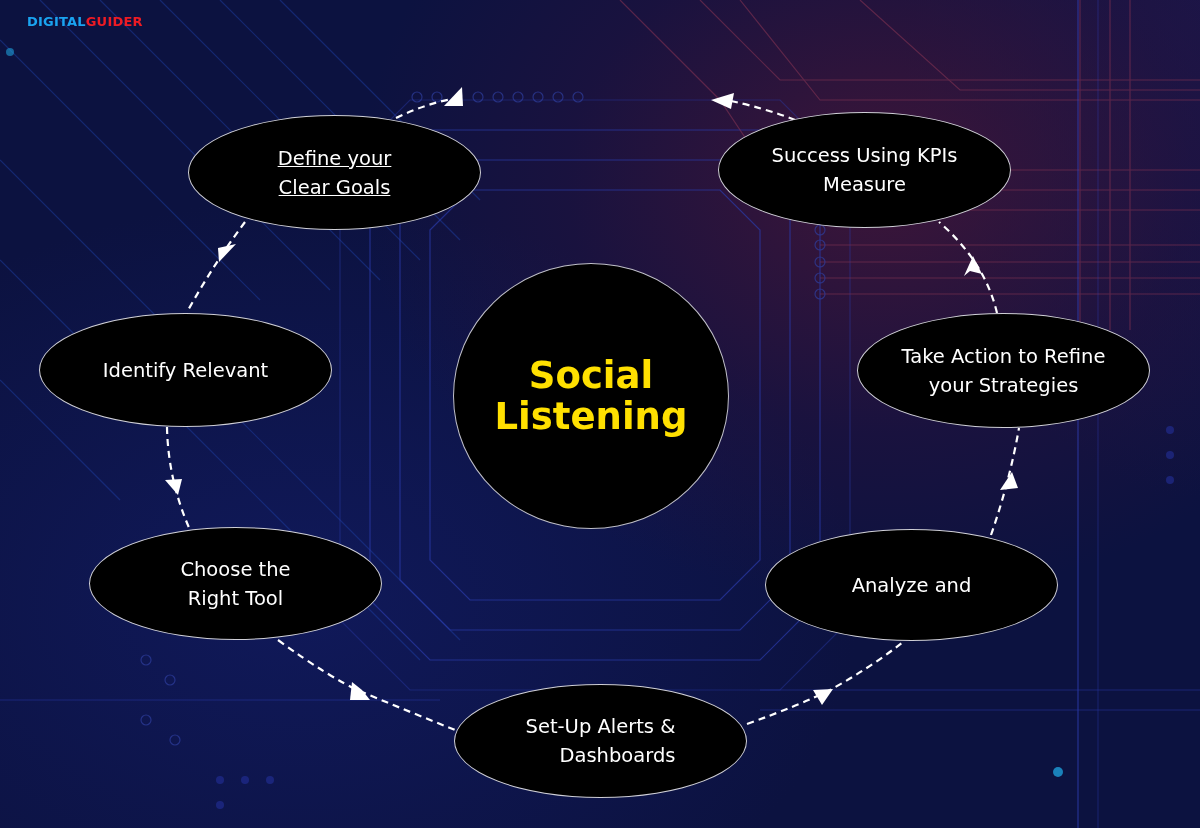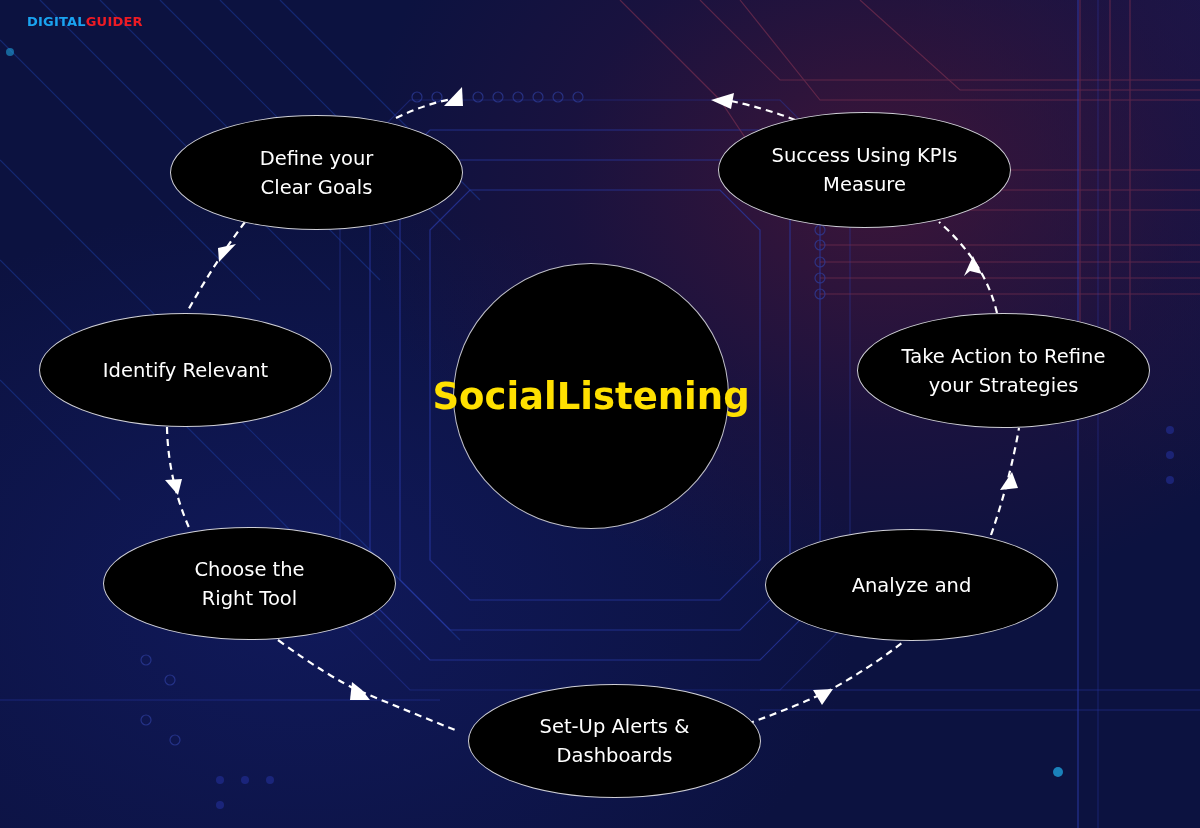--- a/index.html
+++ b/index.html
@@ -30,21 +30,21 @@
       display: flex; align-items: center; justify-content: center;
       text-align: center; color: #ffffff;
       font-family: "DejaVu Sans", sans-serif; font-size: 19.5px; line-height: 29px;
       font-weight: normal;
     }
     .node span { display: block; }
     .center {
       position: absolute; left: 453px; top: 263px; width: 276px; height: 266px;
       box-sizing: border-box; border-radius: 50%; background: #000;
       border: 1.5px solid #bfbfc8;
-      display: flex; flex-direction: row; align-items: center; justify-content: center;
+      display: flex; flex-direction: column; align-items: center; justify-content: center;
       color: #ffe000; font-family: "DejaVu Sans", sans-serif; font-weight: bold;
       font-size: 37px; line-height: 41px; text-align: center;
     }
   </style>
 </head>
 <body>
 
 <div class="bg"></div>
 
 <svg class="layer" width="1200" height="828">
@@ -170,41 +170,41 @@
 
 <div class="logo">
   <span class="a">DIGITAL</span><span class="b">GUIDER</span>
 </div>
 
 <div class="center">
   <span>Social</span>
   <span>Listening</span>
 </div>
 
-<div class="node" style="left:170px; top:115px; width:293px; height:115px;">
+<div class="node" style="left:188px; top:115px; width:293px; height:115px;text-decoration:underline;">
   <div>
     <span>Define your</span>
     <span>Clear Goals</span>
   </div>
 </div>
 
 <div class="node" style="left:39px; top:313px; width:293px; height:114px;">
   <div>
     <span>Identify Relevant</span>
   </div>
 </div>
 
-<div class="node" style="left:103px; top:527px; width:293px; height:113px;text-align:center;">
+<div class="node" style="left:89px; top:527px; width:293px; height:113px;text-align:center;">
   <div>
     <span>Choose the</span>
     <span>Right Tool</span>
   </div>
 </div>
 
-<div class="node" style="left:468px; top:684px; width:293px; height:114px;">
+<div class="node" style="left:454px; top:684px; width:293px; height:114px;text-align:right;">
   <div>
     <span>Set-Up Alerts &amp;</span>
     <span>Dashboards</span>
   </div>
 </div>
 
 <div class="node" style="left:765px; top:529px; width:293px; height:112px;">
   <div>
     <span>Analyze and</span>
   </div>

